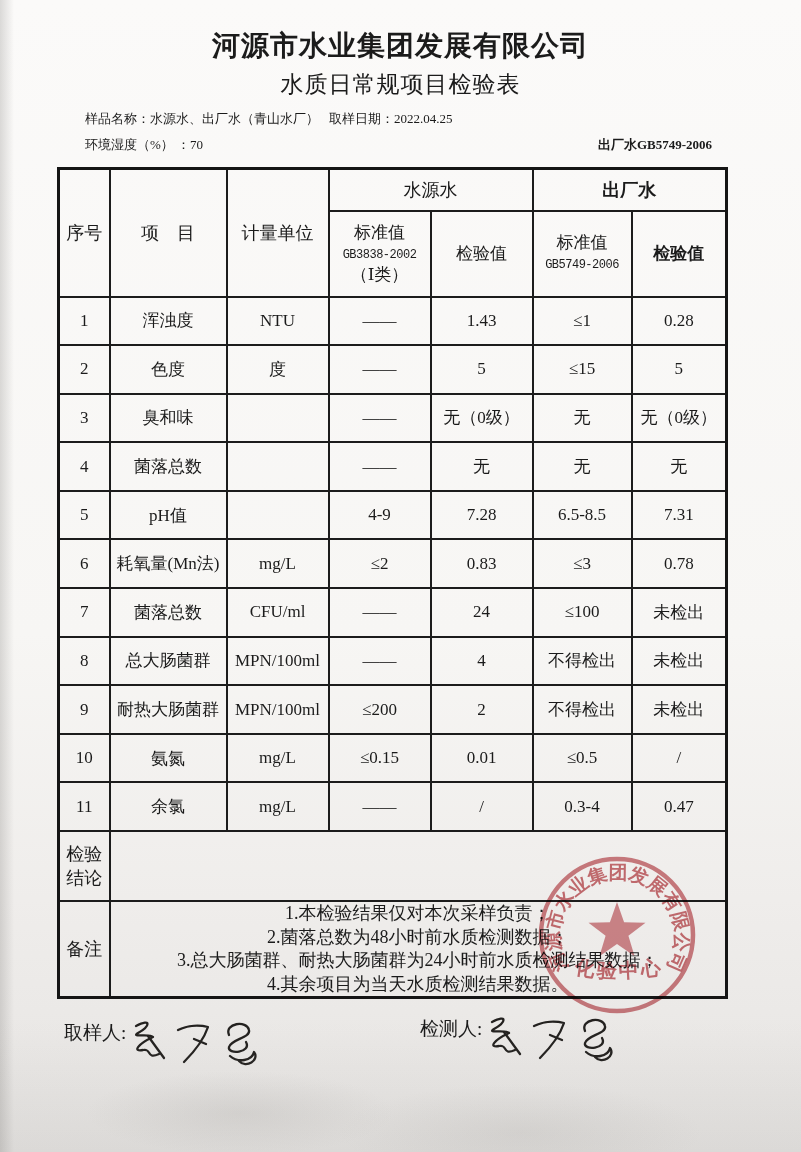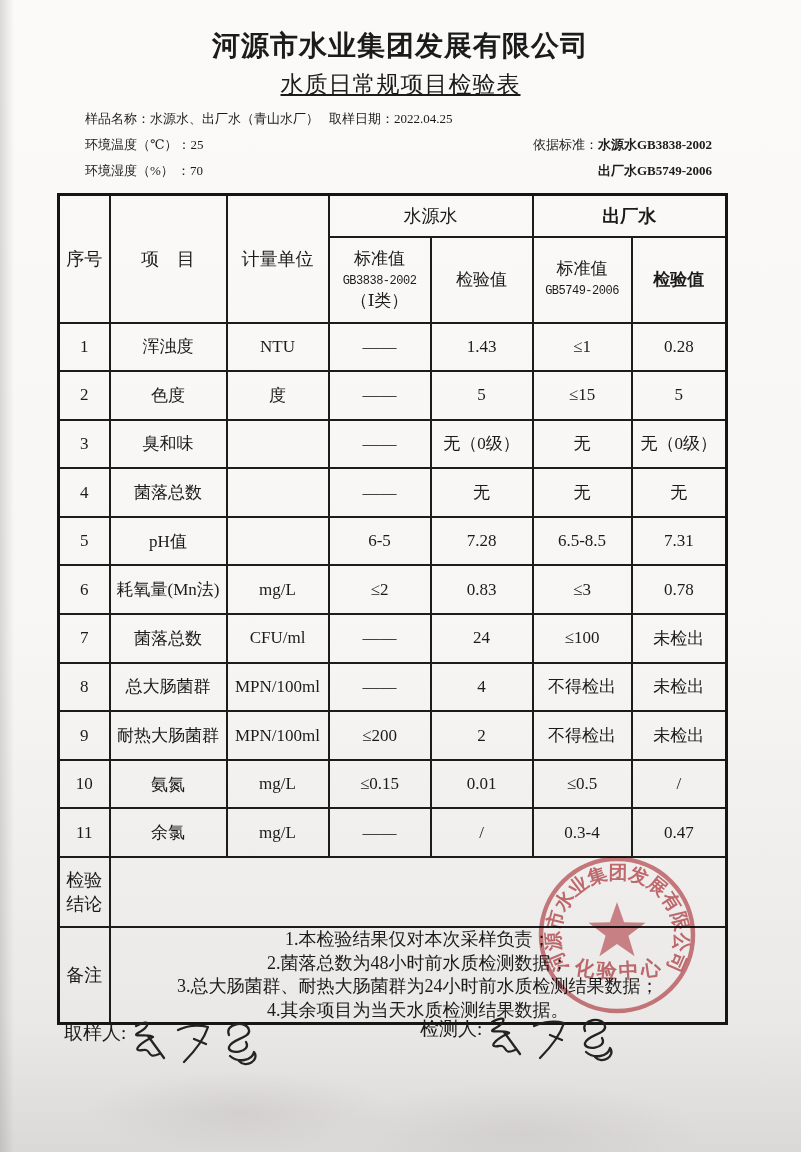--- a/index.html
+++ b/index.html
@@ -27,21 +27,21 @@
       linear-gradient(180deg,rgba(140,138,134,0),rgba(140,138,134,.12));
     pointer-events:none;
   }
 
   
   .doc-header { padding-top:27px; }
   .company-title {
     text-align:center; font-size:28px; font-weight:bold; letter-spacing:1px;
   }
   .doc-title {
-    text-align:center; font-size:23px; font-weight:normal; letter-spacing:1px; margin-top:4px;text-decoration:underline;
+    text-align:center; font-size:23px; font-weight:normal; letter-spacing:1px; margin-top:4px;
   }
   .info { margin-top:6px; font-size:13px; line-height:26px; }
   .info-row { display:flex; padding-left:85px; padding-right:89px; }
   .info-row .spacer { width:10px; }
   .info-row.between { justify-content:space-between; }
   .std { font-weight:bold; }
 
   
   table.report {
     border-collapse:collapse; table-layout:fixed;
@@ -86,24 +86,20 @@
     <div class="company-title">河源市水业集团发展有限公司</div>
     <div class="doc-title">水质日常规项目检验表</div>
 
     <div class="info">
       <div class="info-row">
         <span>样品名称：</span>
           <span>水源水、出厂水（青山水厂）</span>
           <span class="spacer"></span>
           <span>取样日期：</span>
           <span>2022.04.25</span>
-      </div>
-      <div class="info-row between">
-        <span><span>环境温度（℃）：</span><span>25</span></span>
-        <span><span>依据标准：</span><span class="std">水源水GB3838-2002</span></span>
       </div>
       <div class="info-row between">
         <span><span>环境湿度（%） ：</span><span>70</span></span>
         <span class="std">出厂水GB5749-2006</span>
       </div>
     </div>
   </div>
 
   <table class="report">
     <colgroup>
@@ -171,21 +167,21 @@
           <td></td>
           <td>——</td>
           <td>无</td>
           <td>无</td>
           <td class="fval">无</td>
       </tr>
       <tr class="data">
         <td>5</td>
           <td class="item">pH值</td>
           <td></td>
-          <td>6-5</td>
+          <td>4-9</td>
           <td>7.28</td>
           <td>6.5-8.5</td>
           <td class="fval">7.31</td>
       </tr>
       <tr class="data">
         <td>6</td>
           <td class="item">耗氧量(Mn法)</td>
           <td>mg/L</td>
           <td>≤2</td>
           <td>0.83</td>

